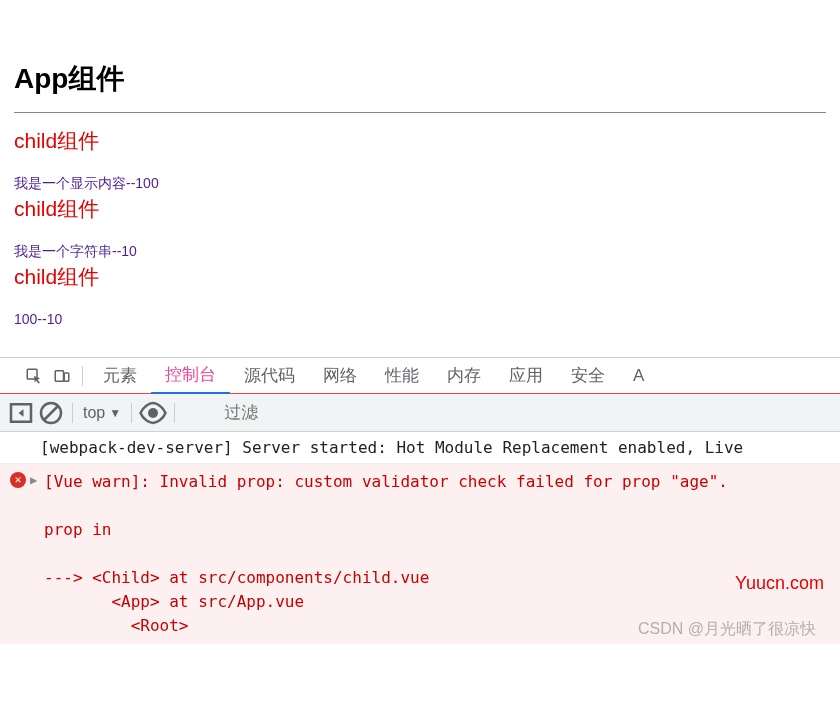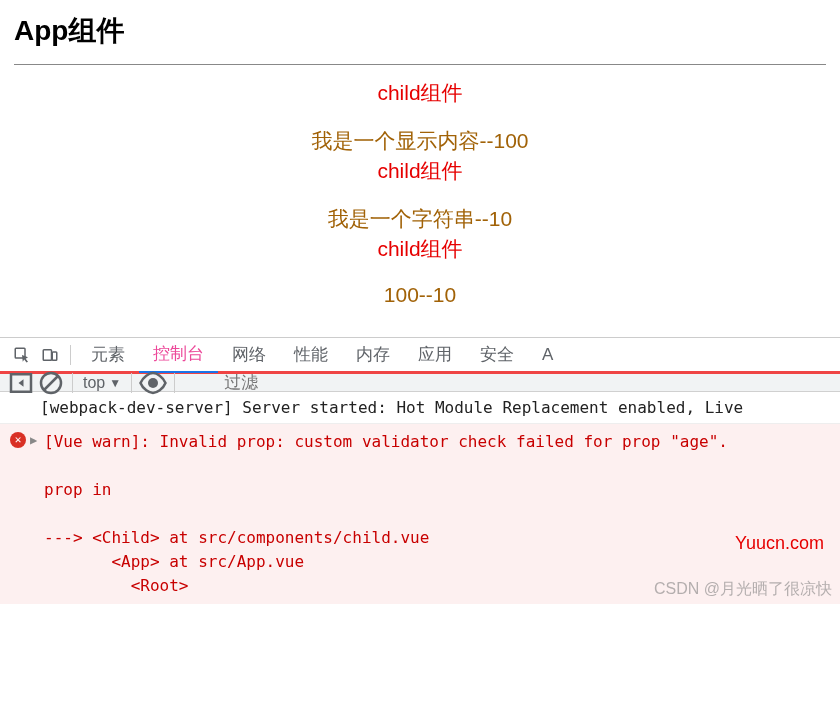--- a/index.html
+++ b/index.html
@@ -2,49 +2,49 @@
 <html><head>
   <meta charset="utf-8">
   <style>
     * { margin: 0; padding: 0; box-sizing: border-box; }
     body { font-family: Arial, "Microsoft YaHei", sans-serif; width: 840px; background: #fff; }
     
     .app-content { padding: 12px 14px; }
     .app-title { font-size: 28px; font-weight: bold; margin-bottom: 14px; }
     .hr-line { border: none; border-top: 1px solid #888; margin-bottom: 14px; }
     .child-label { color: #e60000; font-size: 21px; margin-bottom: 20px; }
-    .child-content { color: #a16207; font-size: 21px; margin-bottom: 2px; }
-    .group { margin-bottom: 18px; text-align: center; }
+    .child-content { color: #4c1d95; font-size: 14px; margin-bottom: 2px; }
+    .group { margin-bottom: 18px; }
     
     .devtools { border-top: 1px solid #ccc; background: #fff; font-family: "Segoe UI", Arial, sans-serif; }
-    .tabs-row { display: flex; align-items: center; border-bottom: 3px solid #ef4444; height: 36px; padding: 0 8px; }
+    .tabs-row { display: flex; align-items: center; border-bottom: 1px solid #ef4444; height: 36px; padding: 0 20px; }
     .dt-icon { width: 28px; height: 28px; display: flex; align-items: center; justify-content: center; color: #5f6368; cursor: pointer; }
     .dt-icon svg { width: 18px; height: 18px; }
     .tab { padding: 0 14px; height: 36px; display: flex; align-items: center; color: #5f6368; font-size: 17px; cursor: pointer; }
     .tab.active { color: #ec4899; border-bottom: 2px solid #1a73e8; }
     .tab.cut { padding-right: 4px; }
     
-    .toolbar-row { display: flex; align-items: center; border-bottom: 1px solid #d0d0d0; height: 18px; padding: 0 6px; background: #f1f3f4; }
+    .toolbar-row { display: flex; align-items: center; border-bottom: 1px solid #d0d0d0; height: 38px; padding: 0 6px; background: #f1f3f4; }
     .tb-icon { width: 30px; height: 30px; display: flex; align-items: center; justify-content: center; color: #5f6368; cursor: pointer; }
     .tb-sep { width: 1px; height: 20px; background: #ccc; margin: 0 6px; }
     .context-select { color: #5f6368; font-size: 16px; padding: 2px 4px; display: flex; align-items: center; cursor: pointer; }
     .context-select .tri { margin-left: 4px; font-size: 12px; }
     .filter-input { border: none; background: transparent; font-size: 17px; color: #5f6368; padding: 2px 6px; width: 120px; outline: none; font-family: inherit; text-align: center; }
     
     .console-area { font-family: Consolas, Monaco, monospace; font-size: 16px; }
     .console-line { padding: 6px 8px 6px 40px; border-bottom: 1px solid #eee; color: #222; white-space: pre; overflow: hidden; }
     .console-error { background: #fdf0f0; color: #c80000; padding: 6px 10px 6px 10px; position: relative; line-height: 1.5; }
     .err-icon-wrap { position: absolute; left: 10px; top: 8px; }
     .err-icon { width: 16px; height: 16px; background: #d93025; border-radius: 50%; display: flex; align-items: center; justify-content: center; color: #fff; font-size: 11px; font-weight: bold; }
     .err-expand { position: absolute; left: 30px; top: 7px; color: #888; font-size: 12px; }
     .err-body { margin-left: 34px; white-space: pre; }
     
     .wm-yuu { position: absolute; right: 16px; bottom: 50px; color: #e60000; font-size: 18px; font-family: Arial; pointer-events: none; }
-    .wm-csdn { position: absolute; right: 8px; bottom: 4px; color: rgba(120,120,120,0.55); font-size: 16px; pointer-events: none; }
-    .root-wrap { position: relative; }
+    .wm-csdn { position: absolute; right: 24px; bottom: 4px; color: rgba(120,120,120,0.55); font-size: 16px; pointer-events: none; }
+    .root-wrap { position: relative; margin-top: 48px; }
   </style>
 </head>
 <body>
 
 <div class="root-wrap">
 
   <div class="app-content">
     <h1 class="app-title">App组件</h1>
     <hr class="hr-line">
 
@@ -74,20 +74,21 @@
       </div>
       <div class="dt-icon">
         <svg viewBox="0 0 24 24" fill="none" stroke="currentColor" stroke-width="2">
             <rect x="3" y="5" width="11" height="14" rx="1"></rect>
             <rect x="15" y="8" width="6" height="11" rx="1"></rect>
           </svg>
       </div>
       <div class="tb-sep"></div>
       <div class="tab">元素</div>
       <div class="tab active">控制台</div>
+      <div class="tab">源代码</div>
       <div class="tab">网络</div>
       <div class="tab">性能</div>
       <div class="tab">内存</div>
       <div class="tab">应用</div>
       <div class="tab">安全</div>
       <div class="tab cut">A</div>
     </div>
 
     <div class="toolbar-row">
       <div class="tb-icon">

